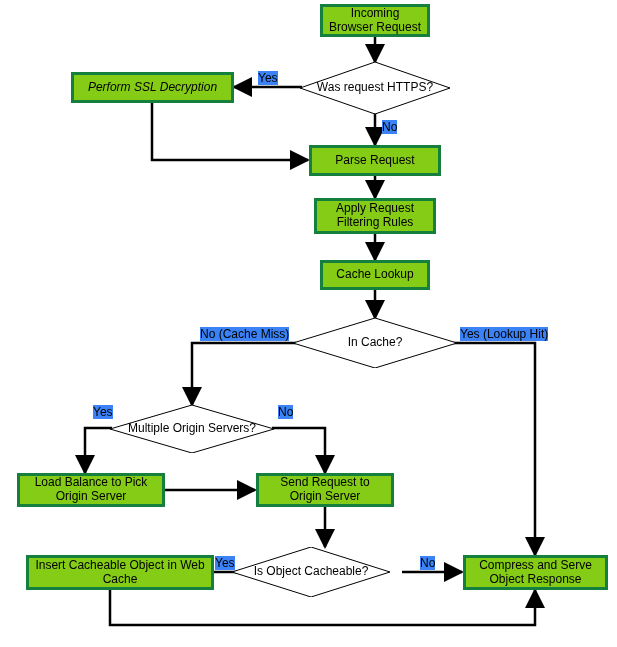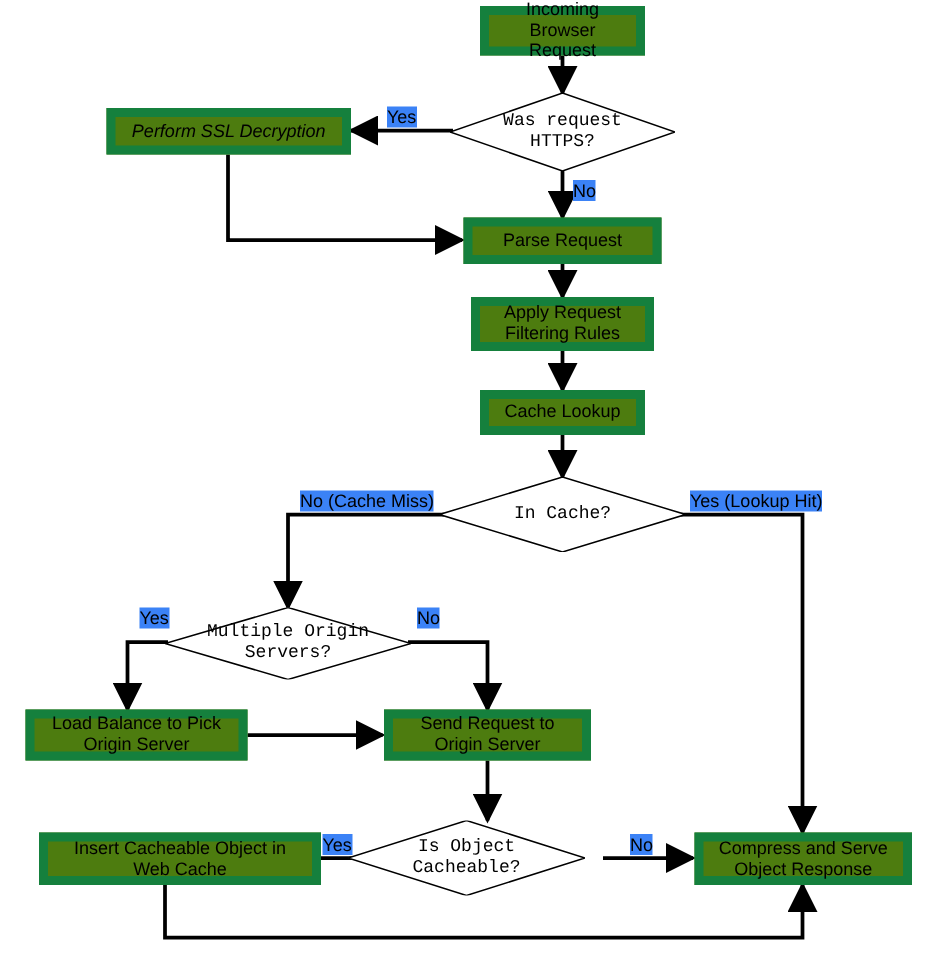--- a/index.html
+++ b/index.html
@@ -10,34 +10,33 @@
     background: #fff;
   }
   .canvas {
     position: relative;
     width: 617px;
     height: 647px;
     background: #fff;
   }
   .box {
     position: absolute;
-    border: 6px solid #15803d;
-    background: #4d7c0f;
+    border: 3px solid #15803d;
+    background: #84cc16;
     display: flex;
     align-items: center;
     justify-content: center;
     text-align: center;
     line-height: 1.15;
     padding: 2px 4px;
     box-sizing: border-box;
     font-size: 12px;
   }
   .diamond {
     position: absolute;
-    font-family: Liberation Mono, monospace;
   }
   .diamond svg {
     position: absolute;
     left: 0; top: 0;
   }
   .diamond .dlabel {
     position: absolute;
     left: 0; top: 0;
     width: 100%; height: 100%;
     display: flex;

